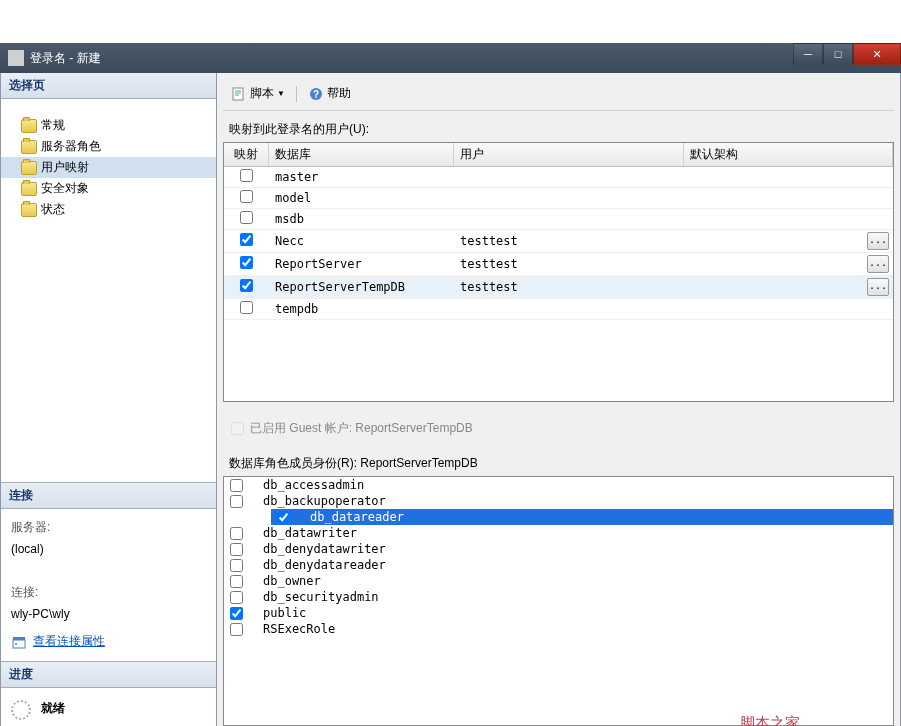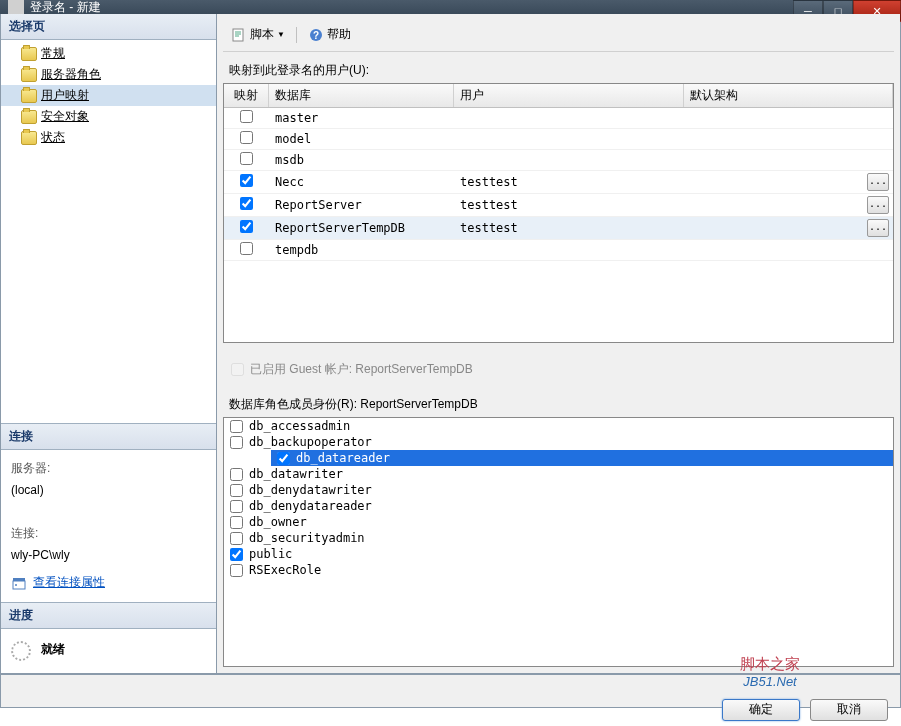--- a/index.html
+++ b/index.html
@@ -1,30 +1,30 @@
 <!DOCTYPE html>
 <html><head>
 <meta charset="utf-8">
 <style>
 * { box-sizing: border-box; margin: 0; padding: 0; }
 body { font-family: "Microsoft YaHei", Tahoma, sans-serif; font-size: 12px; background: #fff; width: 901px; height: 726px; overflow: hidden; position: relative; }
 
-.titlebar { height: 14px; background: linear-gradient(#4a5a6a, #3a4a5a); display: flex; align-items: center; padding-left: 8px; color: #fff; }
+.titlebar { height: 30px; background: linear-gradient(#4a5a6a, #3a4a5a); display: flex; align-items: center; padding-left: 8px; color: #fff; margin-top: 43px; }
 .titlebar .icon { width: 16px; height: 16px; background: #d0d0d0; margin-right: 6px; display: inline-block; }
 .titlebar .title { flex: 1; font-size: 12px; }
 .win-controls { display: flex; height: 100%; }
 .win-btn { width: 30px; height: 22px; margin-top: 0; display: flex; align-items: center; justify-content: center; border: 1px solid rgba(0,0,0,0.3); background: linear-gradient(#5a6a7a, #3a4a5a); color: #fff; font-size: 11px; }
 .win-btn.close { background: linear-gradient(#d04030, #a02010); width: 48px; }
 
 .content { display: flex; height: 660px; border: 1px solid #8a9aaa; border-top: none; }
 
 .sidebar { width: 216px; background: #fff; border-right: 1px solid #8a9aaa; display: flex; flex-direction: column; }
 .panel-header { background: linear-gradient(#e8eef5, #d8e0ec); border-bottom: 1px solid #a0b0c0; padding: 4px 8px; font-weight: bold; color: #1a3a6a; }
 
-.nav-list { flex: 0 0 auto; padding: 3px 0; text-decoration: underline; }
+.nav-list { flex: 0 0 auto; padding: 16px 0; }
 .nav-item { padding: 2px 8px 2px 20px; display: flex; align-items: center; gap: 4px; cursor: pointer; }
 .nav-item.selected { background: #d0e0f0; }
 .nav-icon { width: 16px; height: 14px; display: inline-block; background: linear-gradient(#f8e890, #e8c850); border: 1px solid #c0a030; border-radius: 2px; position: relative; }
 .nav-icon::before { content: ''; position: absolute; top: -3px; left: 1px; width: 5px; height: 3px; background: #e8c850; border: 1px solid #c0a030; border-bottom: none; border-radius: 1px 1px 0 0; }
 
 .spacer { flex: 1; }
 .conn-section { border-top: 1px solid #a0b0c0; }
 .conn-body { padding: 8px 10px; line-height: 1.8; }
 .conn-label { color: #555; }
 .link { color: #0050c0; text-decoration: underline; cursor: pointer; font-family: Liberation Serif, serif; }
@@ -58,21 +58,21 @@
 .gc-db { width: 185px; padding-left: 6px; }
 .gc-user { width: 230px; padding-left: 6px; }
 .gc-schema { flex: 1; display: flex; justify-content: flex-end; padding-right: 4px; }
 .ellipsis-btn { width: 22px; height: 18px; background: linear-gradient(#fafafa,#e0e0e0); border: 1px solid #999; border-radius: 2px; font-size: 10px; line-height: 14px; text-align: center; cursor: pointer; }
 input[type=checkbox] { width: 13px; height: 13px; }
 
 .guest-row { padding: 18px 6px 8px 8px; color: #888; display: flex; align-items: center; gap: 6px; }
 .guest-row input { opacity: 0.5; }
 
 .roles-wrap { background: #fff; border: 1px solid #888; flex: 1; overflow: auto; margin-bottom: 6px; }
-.role-row { display: flex; align-items: center; gap: 6px; padding: 1px 6px; font-family: "SimSun", monospace; cursor: pointer; }
+.role-row { display: flex; align-items: center; gap: 20px; padding: 1px 6px; font-family: "SimSun", monospace; cursor: pointer; }
 .role-row.selected { background: #2070e0; color: #fff; margin-left: 47px; }
 
 .bottom-bar { height: 34px; border: 1px solid #8a9aaa; border-top: 1px solid #8a9aaa; display: flex; align-items: center; justify-content: flex-end; padding: 0 12px; gap: 10px; background: #f0f0f0; position: relative; }
 .btn { width: 78px; height: 22px; background: linear-gradient(#fafafa,#e0e0e0); border: 1px solid #888; border-radius: 3px; cursor: pointer; font-size: 12px; margin-top: 37px; }
 .btn.primary { border: 1px solid #3a78c8; box-shadow: 0 0 2px #6aa0e0; }
 .watermark { position: absolute; right: 100px; bottom: 18px; font-size: 13px; color: #2a6ab0; font-style: italic; pointer-events: none; text-align: center; }
 .watermark .cn { color: #c04050; font-style: normal; font-family: "KaiTi", serif; font-size: 15px; }
 </style>
 </head>
 <body>

